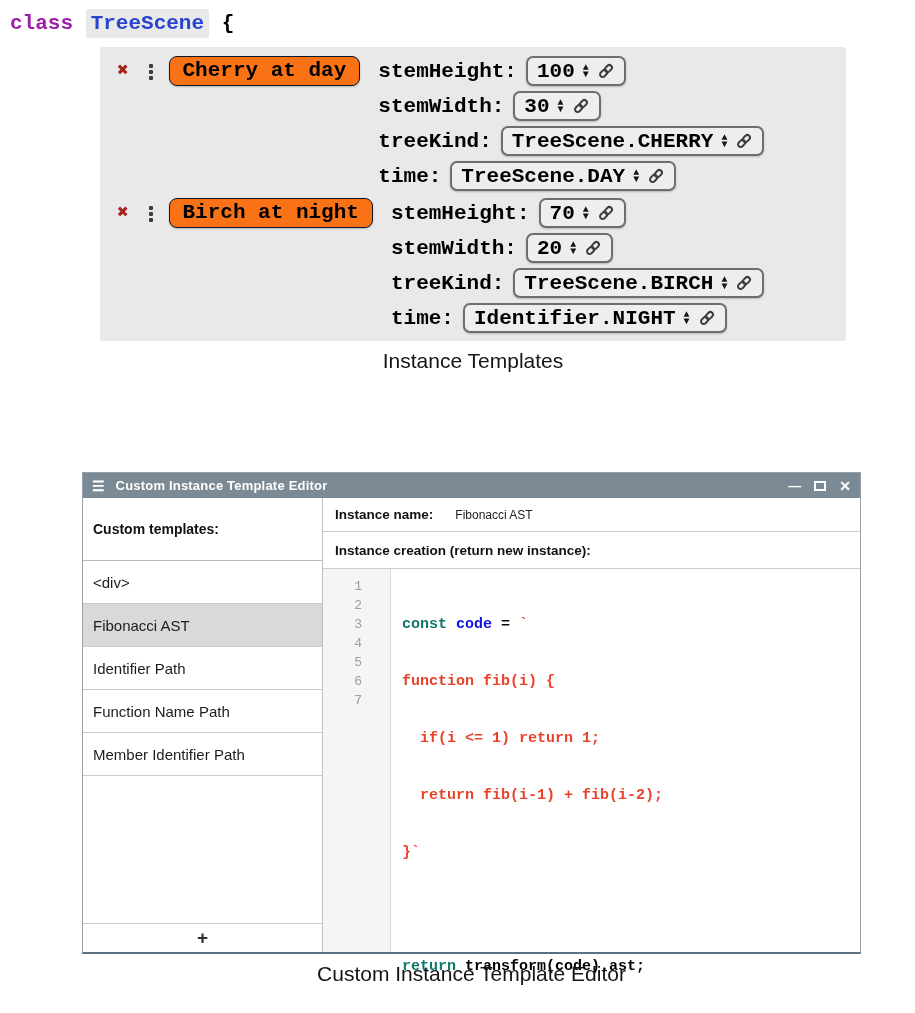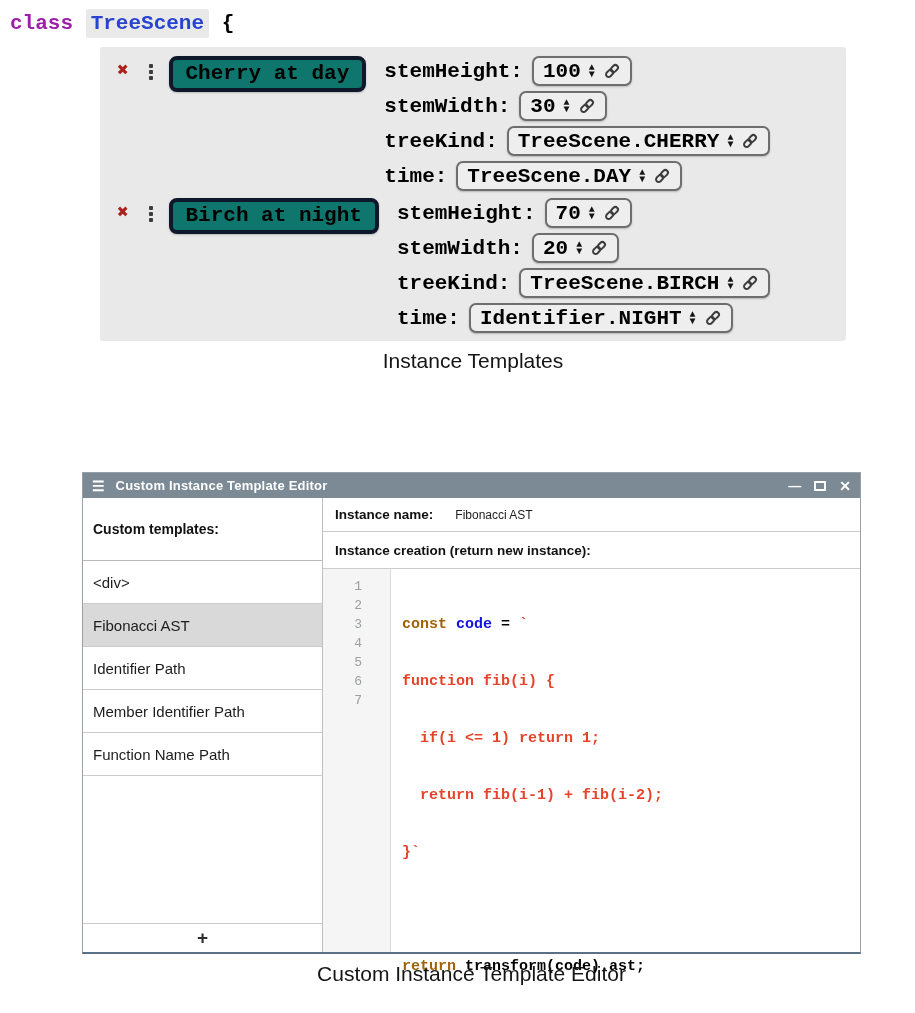--- a/index.html
+++ b/index.html
@@ -25,21 +25,21 @@
   .inst + .inst { margin-top:2px; }
   .del-btn {
     color:#a8231d; font-size:19px; line-height:30px; width:20px; flex:none;
     cursor:pointer; text-align:center;
   }
   .drag-handle {
     display:flex; flex-direction:column; gap:2.5px; margin:8px 16px 0 16px; flex:none; cursor:grab;
   }
   .drag-handle i { width:3.5px; height:3.5px; background:#3c3c3c; border-radius:1px; }
   .name-box {
-    border:4px solid #0f172a; border-radius:8px; background:#0f766e;
+    border:1px solid #0f172a; border-radius:8px; background:#f97316;
     padding:1px 13px; line-height:26px; white-space:pre; flex:none;
     box-shadow:0 1px 2px rgba(0,0,0,0.22);
   }
   .props { margin-left:18px; }
   .prop-row { display:flex; align-items:center; height:30px; margin-bottom:5px; white-space:pre; }
   .prop-label { margin-right:9px; }
   .vbox {
     display:inline-flex; align-items:center; gap:8px;
     border:2px solid #6e6e6e; border-radius:7px; background:#eeeeee;
     padding:0 9px; height:30px;
@@ -102,21 +102,21 @@
     font-weight:bold; font-size:15px; line-height:19px;
   }
   .gutter {
     width:68px; flex:none; background:#f5f5f5; border-right:1px solid #d8d8d8;
     padding:8px 0 0 0; color:#9aa0a5; font-weight:normal; font-size:13px;
     text-align:right;
   }
   .gutter div { padding-right:28px; height:19px; }
   .code-text { flex:1 1 auto; padding:8px 0 0 11px; white-space:pre; cursor:text; }
   .code-text .ln { height:19px; }
-  .tok-kw  { color:#a16207; }
+  .tok-kw  { color:#0f766e; }
   .tok-def { color:#1313e0; }
   .tok-str { color:#e8432a; }
   .tok-plain { color:#000; }
 
   .caption-bottom {
     position:absolute; left:82px; top:962px; width:779px; text-align:center;
     font-size:21px; color:#151515;
   }
 </style>
 </head>
@@ -268,22 +268,22 @@
     </span>
   </div>
 
   <div class="win-body">
 
     <div class="left-pane">
       <div class="lp-header">Custom templates:</div>
       <div class="lp-item">&lt;div&gt;</div>
       <div class="lp-item selected">Fibonacci AST</div>
       <div class="lp-item">Identifier Path</div>
+      <div class="lp-item">Function Name Path</div>
       <div class="lp-item">Member Identifier Path</div>
-      <div class="lp-item">Function Name Path</div>
       <div class="lp-spacer"></div>
       <div class="lp-add">+</div>
     </div>
 
     <div class="right-pane">
       <div class="rp-row rp-name-row">
         <span class="rp-label">Instance name:</span>
         <span class="rp-name-value">Fibonacci AST</span>
       </div>
       <div class="rp-row">

